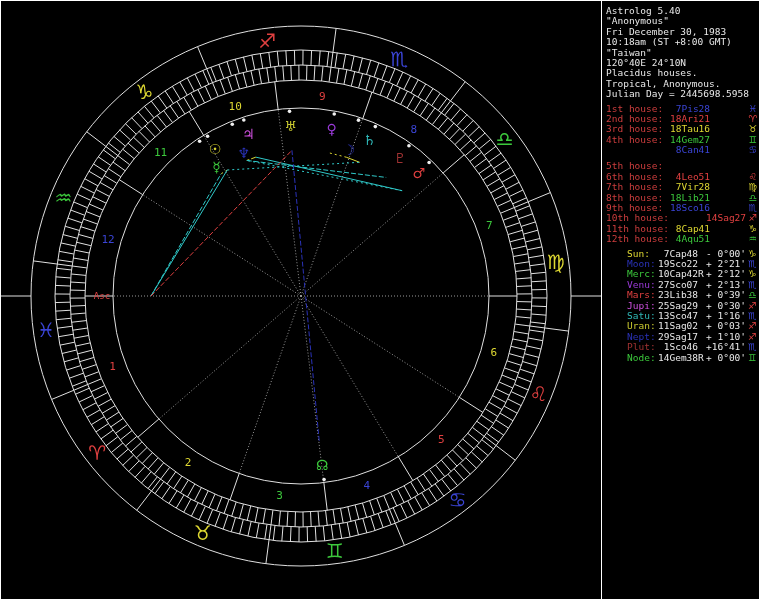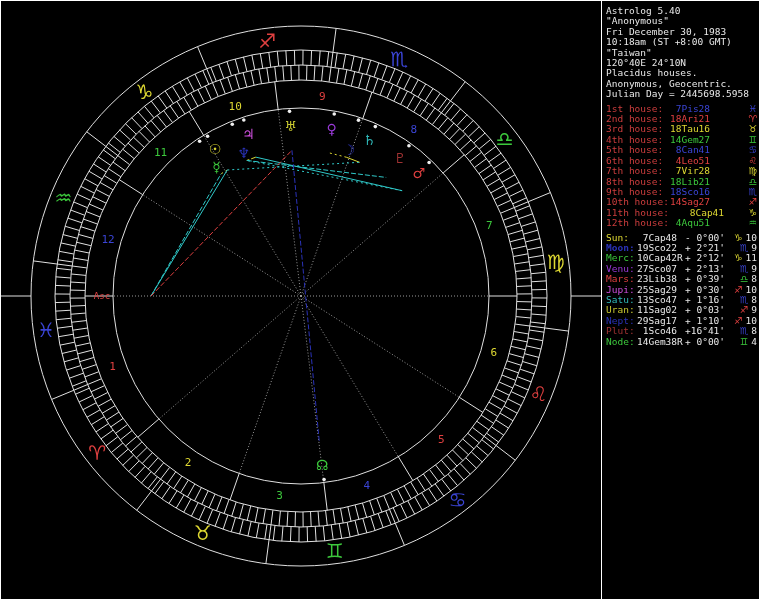--- a/index.html
+++ b/index.html
@@ -6,21 +6,21 @@
   body{width:760px;height:600px;position:relative;font-family:"DejaVu Sans Mono",monospace;overflow:hidden;}
   #app{position:absolute;inset:0;width:760px;height:600px;border:1px solid #ffffff;box-sizing:border-box;background:#000;}
   #chart{position:absolute;left:0;top:0;width:600px;height:598px;}
   #wheel{position:absolute;left:0;top:0;}
   #sidebar{position:absolute;left:600px;top:0;width:158px;height:598px;border-left:1px solid #ffffff;box-sizing:border-box;padding:5px 2px 0 4px;}
   .line{white-space:pre;font-size:9.5px;line-height:10.4px;color:#e8e8e8;}
   .row{display:flex;white-space:pre;font-size:9.5px;line-height:10.4px;}
   .hlabel{width:64px;flex:none;}
   .hval{flex:1;}
   .hglyph{flex:none;text-align:right;font-family:"DejaVu Sans",sans-serif;font-size:9.5px;}
-  .plabel{width:31px;flex:none;}
+  .plabel{width:31px;flex:none;margin-left:21px;}
   .pval{width:48px;flex:none;color:#e8e8e8;}
   .plat{width:42px;flex:none;color:#e8e8e8;}
   .ptail{flex:1;text-align:right;}
   .ptail .sg{font-family:"DejaVu Sans",sans-serif;}
   .ptail .hs{color:#e8e8e8;}
   .sb-gap{height:4px;}
 </style>
 </head>
 <body>
 
@@ -507,42 +507,42 @@
   </div>
   <div id="sidebar">
     <div id="sb-header">
         <div class="line">Astrolog 5.40</div>
         <div class="line">"Anonymous"</div>
         <div class="line">Fri December 30, 1983</div>
         <div class="line">10:18am (ST +8:00 GMT)</div>
         <div class="line">"Taiwan"</div>
         <div class="line">120°40E 24°10N</div>
         <div class="line">Placidus houses.</div>
-        <div class="line">Anonymous, Geocentric.</div>
+        <div class="line">Tropical, Anonymous.</div>
         <div class="line">Julian Day = 2445698.5958</div>
       </div>
     <div class="sb-gap"></div>
     <div id="sb-houses">
         <div class="row"><span class="hlabel" style="color: rgb(204, 61, 61);">1st house:</span><span class="hval" style="color: rgb(58, 68, 212);"> 7Pis28</span><span class="hglyph" style="color: rgb(58, 68, 212);">♓</span></div>
         <div class="row"><span class="hlabel" style="color: rgb(204, 61, 61);">2nd house:</span><span class="hval" style="color: rgb(224, 64, 64);">18Ari21</span><span class="hglyph" style="color: rgb(224, 64, 64);">♈</span></div>
         <div class="row"><span class="hlabel" style="color: rgb(204, 61, 61);">3rd house:</span><span class="hval" style="color: rgb(222, 216, 50);">18Tau16</span><span class="hglyph" style="color: rgb(222, 216, 50);">♉</span></div>
         <div class="row"><span class="hlabel" style="color: rgb(204, 61, 61);">4th house:</span><span class="hval" style="color: rgb(60, 200, 60);">14Gem27</span><span class="hglyph" style="color: rgb(60, 200, 60);">♊</span></div>
-        <div class="row"><span class="hlabel" style="color: rgb(204, 61, 61);">5th house:</span><span class="hval" style="color: rgb(58, 68, 212);"> 8Can41</span><span class="hglyph" style="color: rgb(58, 68, 212);">♋</span></div>
+        <div class="row"><span class="hlabel" style="color: rgb(204, 61, 61); margin-top: 16px;">5th house:</span><span class="hval" style="color: rgb(58, 68, 212);"> 8Can41</span><span class="hglyph" style="color: rgb(58, 68, 212);">♋</span></div>
         <div class="row"><span class="hlabel" style="color: rgb(204, 61, 61);">6th house:</span><span class="hval" style="color: rgb(224, 64, 64);"> 4Leo51</span><span class="hglyph" style="color: rgb(224, 64, 64);">♌</span></div>
         <div class="row"><span class="hlabel" style="color: rgb(204, 61, 61);">7th house:</span><span class="hval" style="color: rgb(222, 216, 50);"> 7Vir28</span><span class="hglyph" style="color: rgb(222, 216, 50);">♍</span></div>
         <div class="row"><span class="hlabel" style="color: rgb(204, 61, 61);">8th house:</span><span class="hval" style="color: rgb(60, 200, 60);">18Lib21</span><span class="hglyph" style="color: rgb(60, 200, 60);">♎</span></div>
         <div class="row"><span class="hlabel" style="color: rgb(204, 61, 61);">9th house:</span><span class="hval" style="color: rgb(58, 68, 212);">18Sco16</span><span class="hglyph" style="color: rgb(58, 68, 212);">♏</span></div>
-        <div class="row"><span class="hlabel" style="color: rgb(204, 61, 61);">10th house:</span><span class="hval" style="color: rgb(224, 64, 64);">14Sag27</span><span class="hglyph" style="color: rgb(224, 64, 64);">♐</span></div>
-        <div class="row"><span class="hlabel" style="color: rgb(204, 61, 61);">11th house:</span><span class="hval" style="color: rgb(222, 216, 50); margin-left: 14px;"> 8Cap41</span><span class="hglyph" style="color: rgb(222, 216, 50);">♑</span></div>
+        <div class="row"><span class="hlabel" style="color: rgb(204, 61, 61);">10th house:</span><span class="hval" style="color: rgb(224, 64, 64); margin-left: 36px;">14Sag27</span><span class="hglyph" style="color: rgb(224, 64, 64);">♐</span></div>
+        <div class="row"><span class="hlabel" style="color: rgb(204, 61, 61);">11th house:</span><span class="hval" style="color: rgb(222, 216, 50);"> 8Cap41</span><span class="hglyph" style="color: rgb(222, 216, 50);">♑</span></div>
         <div class="row"><span class="hlabel" style="color: rgb(204, 61, 61);">12th house:</span><span class="hval" style="color: rgb(60, 200, 60);"> 4Aqu51</span><span class="hglyph" style="color: rgb(60, 200, 60);">♒</span></div>
       </div>
     <div class="sb-gap"></div>
     <div id="sb-planets">
         <div class="row"><span class="plabel" style="color: rgb(222, 216, 50);">Sun:</span><span class="pval"> 7Cap48</span><span class="plat">- 0°00'</span><span class="ptail"><span class="sg" style="color: rgb(222, 216, 50);">♑ </span><span class="hs">10</span></span></div>
-        <div class="row"><span class="plabel" style="color: rgb(42, 50, 184); font-weight: bold;">Moon:</span><span class="pval">19Sco22</span><span class="plat">+ 2°21'</span><span class="ptail"><span class="sg" style="color: rgb(58, 68, 212);">♏ </span><span class="hs">9</span></span></div>
+        <div class="row"><span class="plabel" style="color: rgb(42, 50, 184);">Moon:</span><span class="pval">19Sco22</span><span class="plat">+ 2°21'</span><span class="ptail"><span class="sg" style="color: rgb(58, 68, 212);">♏ </span><span class="hs">9</span></span></div>
         <div class="row"><span class="plabel" style="color: rgb(60, 200, 60);">Merc:</span><span class="pval">10Cap42R</span><span class="plat">+ 2°12'</span><span class="ptail"><span class="sg" style="color: rgb(222, 216, 50);">♑ </span><span class="hs">11</span></span></div>
         <div class="row"><span class="plabel" style="color: rgb(154, 58, 216);">Venu:</span><span class="pval">27Sco07</span><span class="plat">+ 2°13'</span><span class="ptail"><span class="sg" style="color: rgb(58, 68, 212);">♏ </span><span class="hs">9</span></span></div>
         <div class="row"><span class="plabel" style="color: rgb(224, 64, 64);">Mars:</span><span class="pval">23Lib38</span><span class="plat">+ 0°39'</span><span class="ptail"><span class="sg" style="color: rgb(60, 200, 60);">♎ </span><span class="hs">8</span></span></div>
         <div class="row"><span class="plabel" style="color: rgb(207, 79, 223);">Jupi:</span><span class="pval">25Sag29</span><span class="plat">+ 0°30'</span><span class="ptail"><span class="sg" style="color: rgb(224, 64, 64);">♐ </span><span class="hs">10</span></span></div>
         <div class="row"><span class="plabel" style="color: rgb(47, 184, 184);">Satu:</span><span class="pval">13Sco47</span><span class="plat">+ 1°16'</span><span class="ptail"><span class="sg" style="color: rgb(58, 68, 212);">♏ </span><span class="hs">8</span></span></div>
         <div class="row"><span class="plabel" style="color: rgb(201, 201, 47);">Uran:</span><span class="pval">11Sag02</span><span class="plat">+ 0°03'</span><span class="ptail"><span class="sg" style="color: rgb(224, 64, 64);">♐ </span><span class="hs">9</span></span></div>
         <div class="row"><span class="plabel" style="color: rgb(42, 50, 184);">Nept:</span><span class="pval">29Sag17</span><span class="plat">+ 1°10'</span><span class="ptail"><span class="sg" style="color: rgb(224, 64, 64);">♐ </span><span class="hs">10</span></span></div>
         <div class="row"><span class="plabel" style="color: rgb(160, 50, 50);">Plut:</span><span class="pval"> 1Sco46</span><span class="plat">+16°41'</span><span class="ptail"><span class="sg" style="color: rgb(58, 68, 212);">♏ </span><span class="hs">8</span></span></div>
         <div class="row"><span class="plabel" style="color: rgb(60, 200, 60);">Node:</span><span class="pval">14Gem38R</span><span class="plat">+ 0°00'</span><span class="ptail"><span class="sg" style="color: rgb(60, 200, 60);">♊ </span><span class="hs">4</span></span></div>
       </div>

